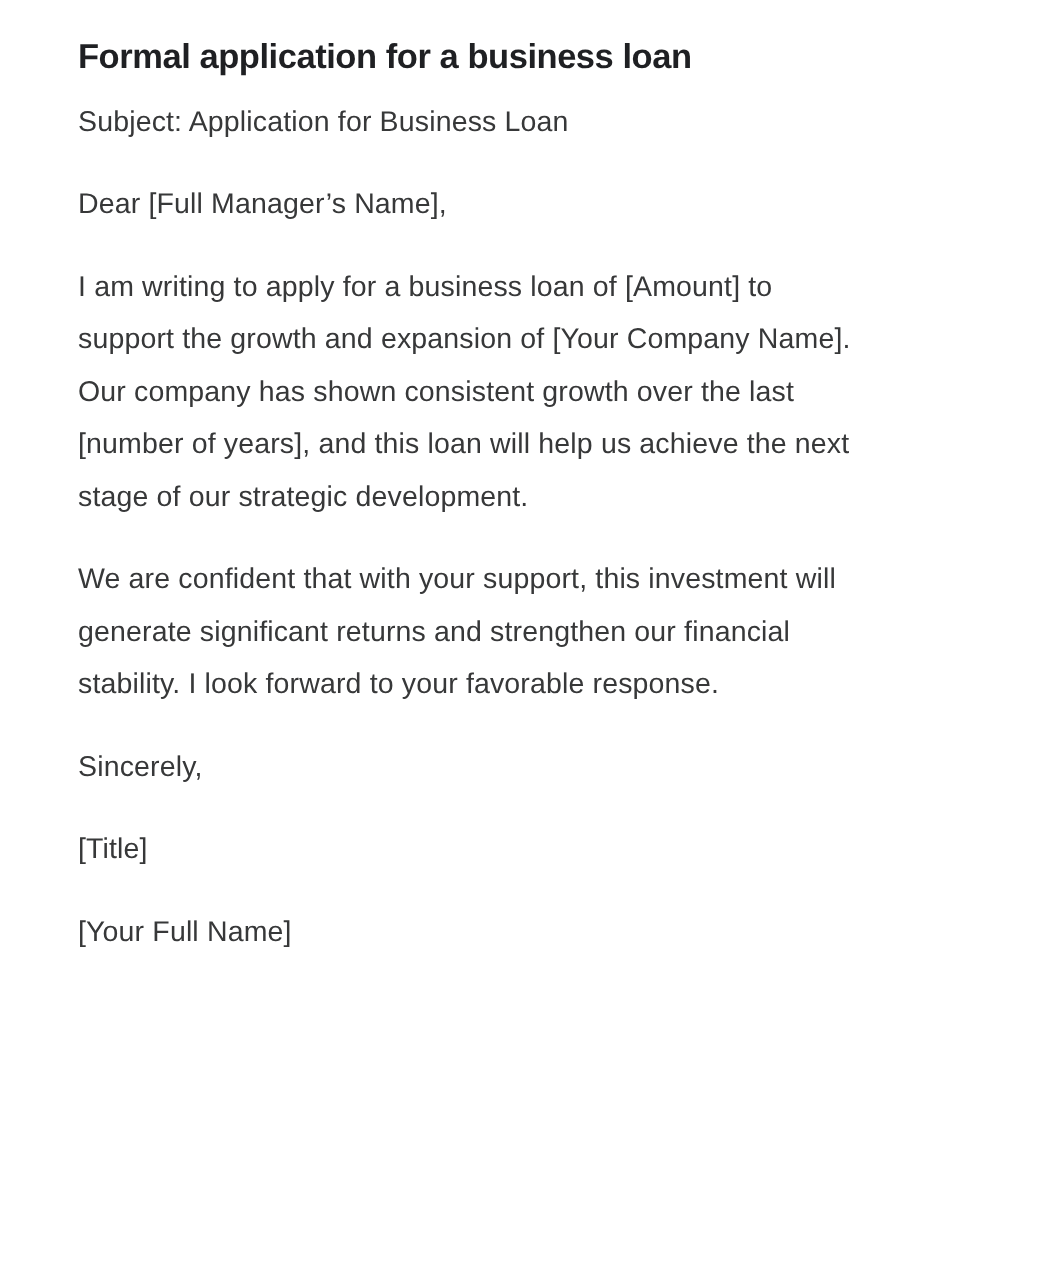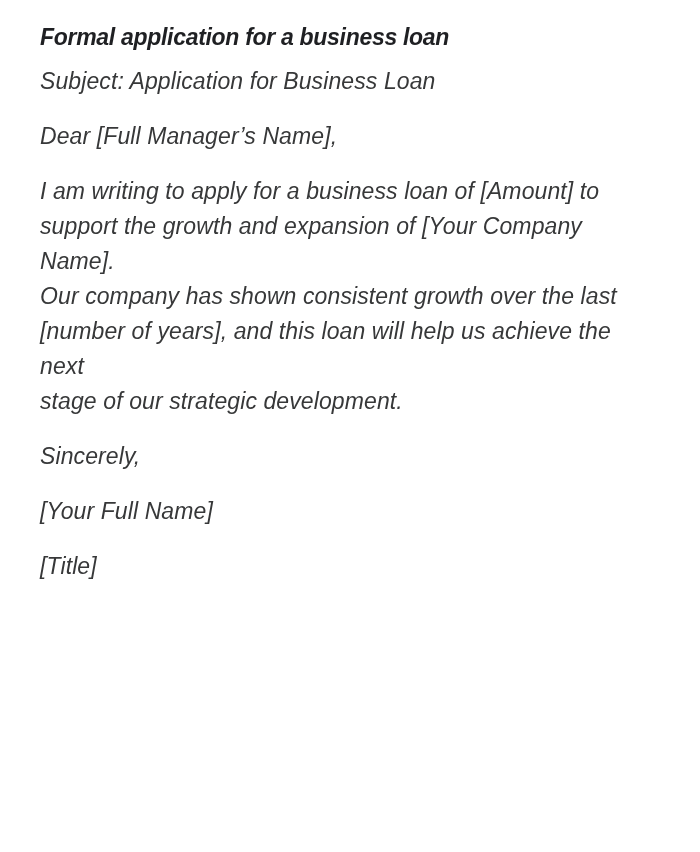--- a/index.html
+++ b/index.html
@@ -10,35 +10,34 @@
   body {
     width: 700px;
     height: 852px;
     overflow: hidden;
     font-family: "Liberation Sans", "DejaVu Sans", sans-serif;
   }
   .letter {
     box-sizing: border-box;
     width: 700px;
     height: 852px;
-    padding: 22px 52px 0 40px;
+    padding: 22px 52px 0 52px;
     background: #ffffff;
-    font-style: italic;
   }
   .letter h1 {
     margin: 0 0 12px 0;
     font-size: 23px;
     line-height: 30px;
     font-weight: 700;
     letter-spacing: -0.3px;
     color: #1f2023;
   }
   .letter p {
     margin: 0 0 20px 0;
-    font-size: 23px;
+    font-size: 19px;
     line-height: 35px;
     letter-spacing: 0.1px;
     color: #373839;
     white-space: pre-line; 
   }
 </style>
 </head>
 <body>
 
 <main class="letter">
@@ -48,19 +47,22 @@
 
   <p>Dear [Full Manager’s Name],</p>
 
   <p>I am writing to apply for a business loan of [Amount] to
 support the growth and expansion of [Your Company Name].
 Our company has shown consistent growth over the last
 [number of years], and this loan will help us achieve the next
 stage of our strategic development.</p>
 
 
+  <p>We are confident that with your support, this investment will
+generate significant returns and strengthen our financial
+stability. I look forward to your favorable response.</p>
 
   <p>Sincerely,</p>
 
+  <p>[Title]</p>
+
   <p>[Your Full Name]</p>
-
-  <p>[Title]</p>
 </main>
 
 </body></html>

